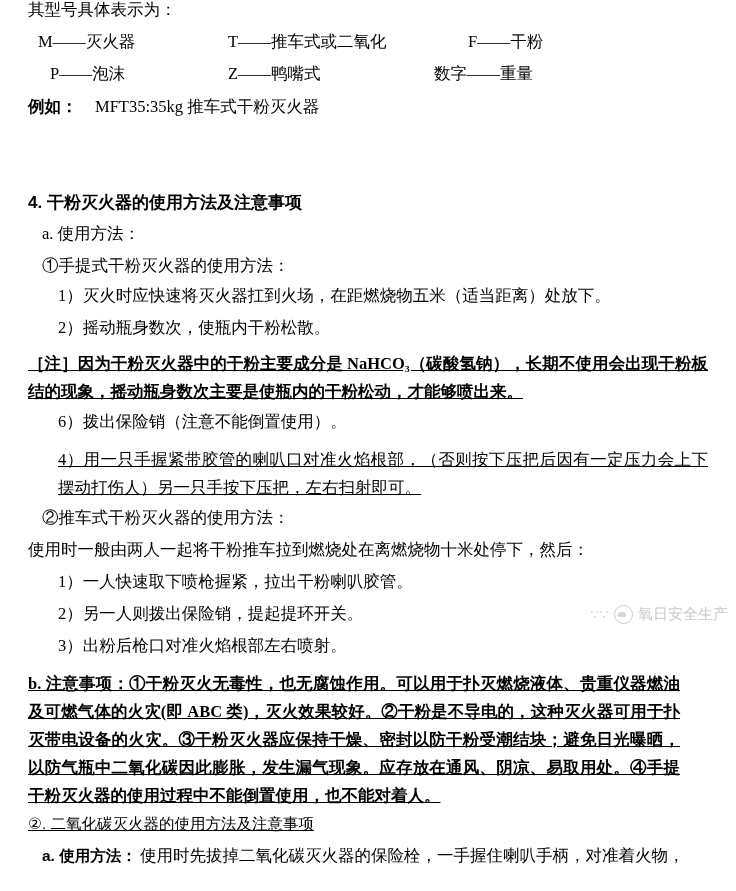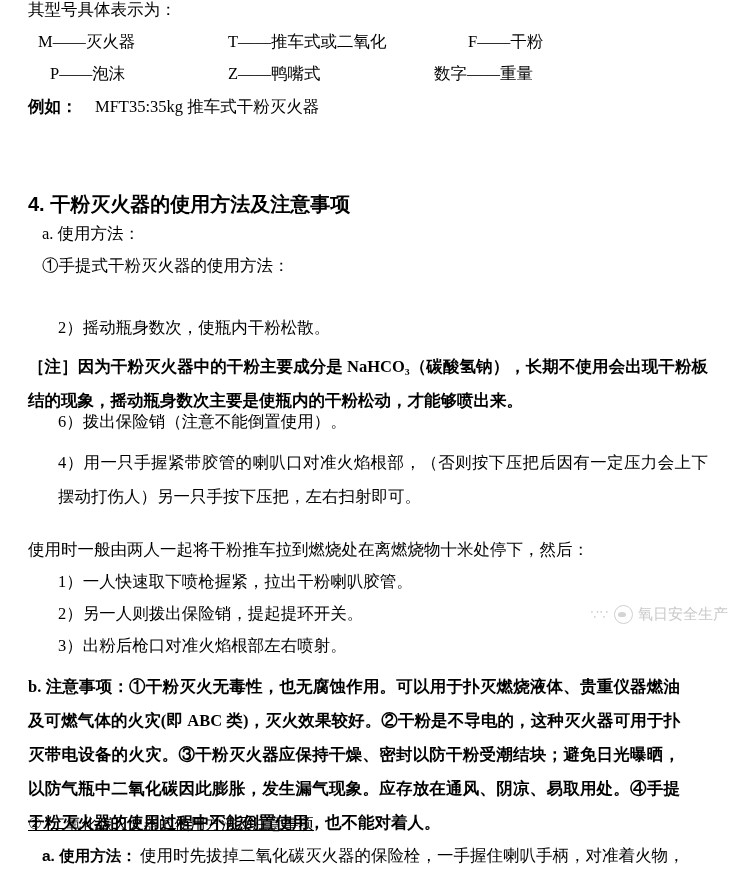--- a/index.html
+++ b/index.html
@@ -30,22 +30,23 @@
   }
   .bold {
     font-weight: bold;
   }
   .sans {
     font-family: "Liberation Sans", "DejaVu Sans", sans-serif;
   }
   .just {
     position: absolute;
     font-size: 16.5px;
-    line-height: 34px;
+    line-height: 28px;
     text-align: justify;
+    text-decoration: underline;
   }
   .wm {
     position: absolute;
     right: 8px;
     bottom: 4px;
     display: flex;
     align-items: center;
     gap: 5px;
     color: #c9c9c9;
     font-size: 15px;
@@ -87,30 +88,32 @@
   <div class="line" style="left:228px; top:34px;">T——推车式或二氧化</div>
   <div class="line" style="left:468px; top:34px;">F——干粉</div>
 
   <div class="line" style="left:50px; top:66px;text-align:right;">P——泡沫</div>
   <div class="line" style="left:228px; top:66px;">Z——鸭嘴式</div>
   <div class="line" style="left:434px; top:66px;">数字——重量</div>
 
   <div class="line bold" style="left:28px; top:99px;">例如：</div>
   <div class="line" style="left:95px; top:99px;">MFT35:35kg 推车式干粉灭火器</div>
 
-  <div class="line bold sans" style="left:28px; top:194px; font-size:20px;">4. 干粉灭火器的使用方法及注意事项</div>
+  <div class="line bold sans" style="left:28px; top:194px; font-size:17px;">4. 干粉灭火器的使用方法及注意事项</div>
 
   <div class="line" style="left:42px; top:226px;">a. 使用方法：</div>
   <div class="line" style="left:42px; top:258px;">①手提式干粉灭火器的使用方法：</div>
+  <div class="line" style="left:58px; top:288px;">1）灭火时应快速将灭火器扛到火场，在距燃烧物五米（适当距离）处放下。</div>
   <div class="line" style="left:58px; top:320px;">2）摇动瓶身数次，使瓶内干粉松散。</div>
 
   <div class="just bold" style="left:28px; top:350px; width:680px;">［注］因为干粉灭火器中的干粉主要成分是 NaHCO₃（碳酸氢钠），长期不使用会出现干粉板结的现象，摇动瓶身数次主要是使瓶内的干粉松动，才能够喷出来。</div>
 
   <div class="line" style="left:58px; top:414px;">6）拨出保险销（注意不能倒置使用）。</div>
   <div class="just" style="left:58px; top:446px; width:650px; text-indent:0;">4）用一只手握紧带胶管的喇叭口对准火焰根部，（否则按下压把后因有一定压力会上下摆动打伤人）另一只手按下压把，左右扫射即可。</div>
+  <div class="line" style="left:42px; top:510px;">②推车式干粉灭火器的使用方法：</div>
   <div class="line" style="left:28px; top:542px;">使用时一般由两人一起将干粉推车拉到燃烧处在离燃烧物十米处停下，然后：</div>
   <div class="line" style="left:58px; top:574px;">1）一人快速取下喷枪握紧，拉出干粉喇叭胶管。</div>
   <div class="line" style="left:58px; top:606px;">2）另一人则拨出保险销，提起提环开关。</div>
   <div class="line" style="left:58px; top:638px;">3）出粉后枪口对准火焰根部左右喷射。</div>
 
   <div class="just bold" style="left:28px; top:670px; width:652px;">b. 注意事项：①干粉灭火无毒性，也无腐蚀作用。可以用于扑灭燃烧液体、贵重仪器燃油及可燃气体的火灾(即 ABC 类)，灭火效果较好。②干粉是不导电的，这种灭火器可用于扑灭带电设备的火灾。③干粉灭火器应保持干燥、密封以防干粉受潮结块；避免日光曝晒，以防气瓶中二氧化碳因此膨胀，发生漏气现象。应存放在通风、阴凉、易取用处。④手提干粉灭火器的使用过程中不能倒置使用，也不能对着人。</div>
 
   <div class="line sans" style="left:28px; top:816px; font-size:15.5px;text-decoration:underline;">②. 二氧化碳灭火器的使用方法及注意事项</div>
 
   <div class="line bold sans" style="left:42px; top:848px; font-size:15.5px;">a. 使用方法：</div>

